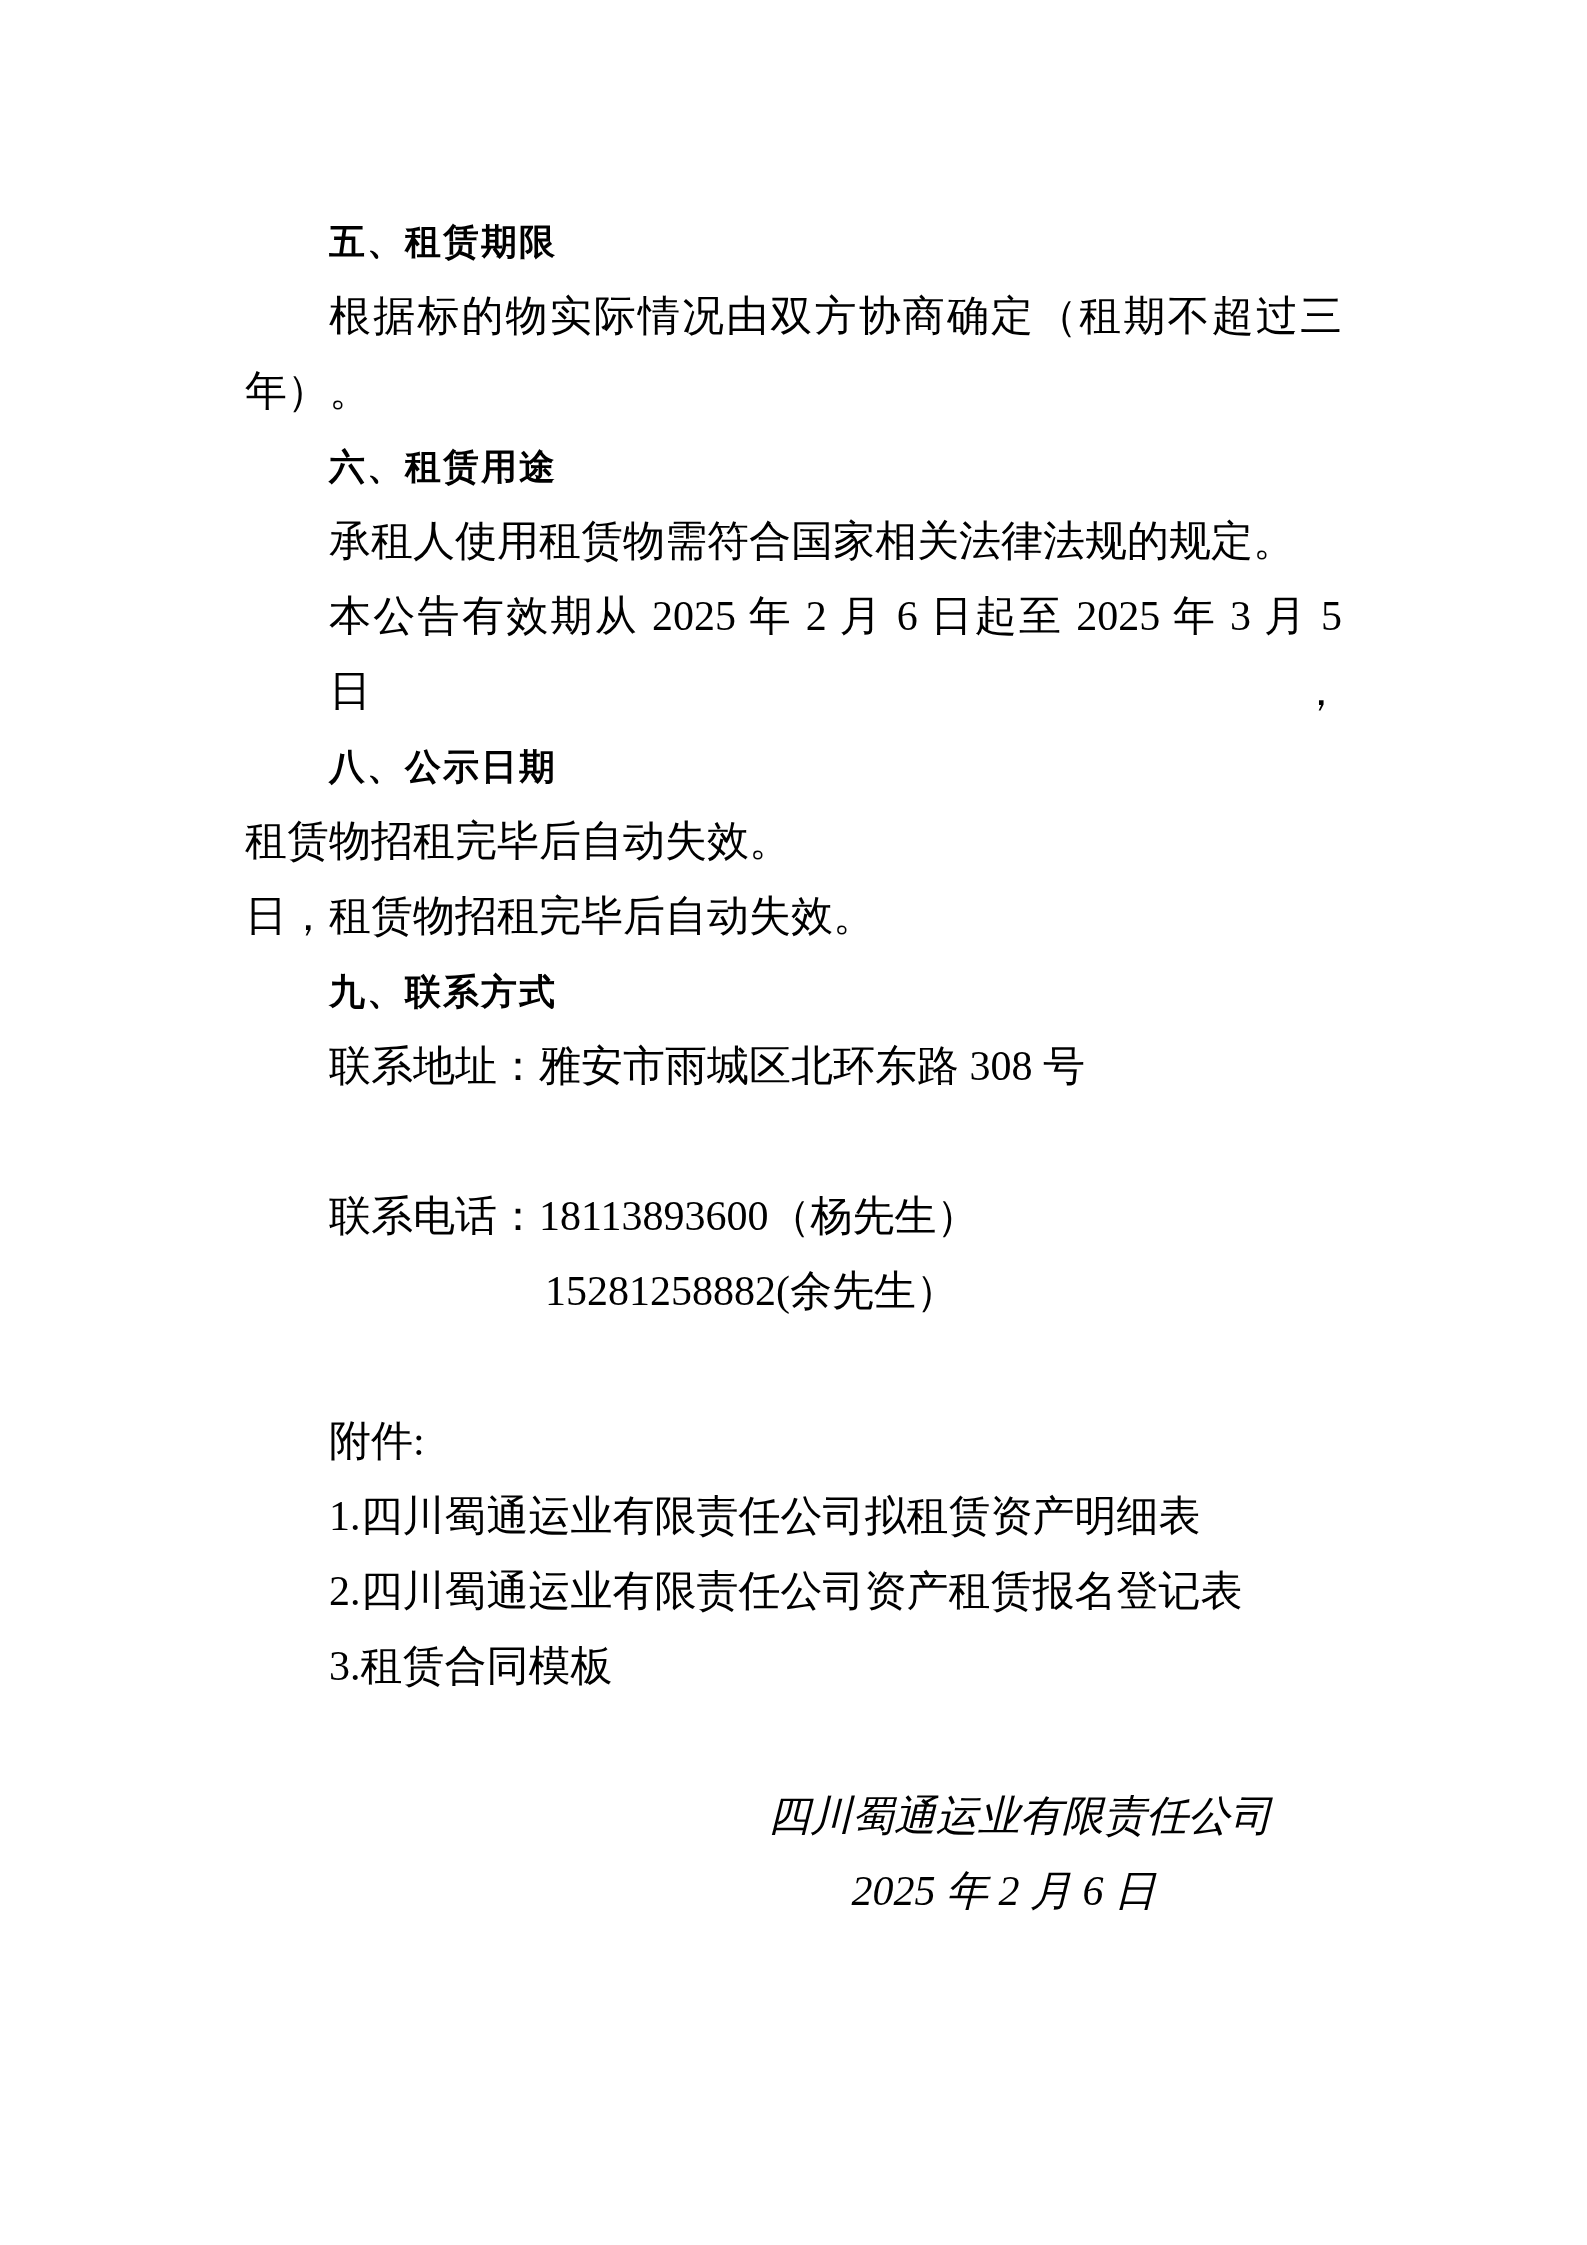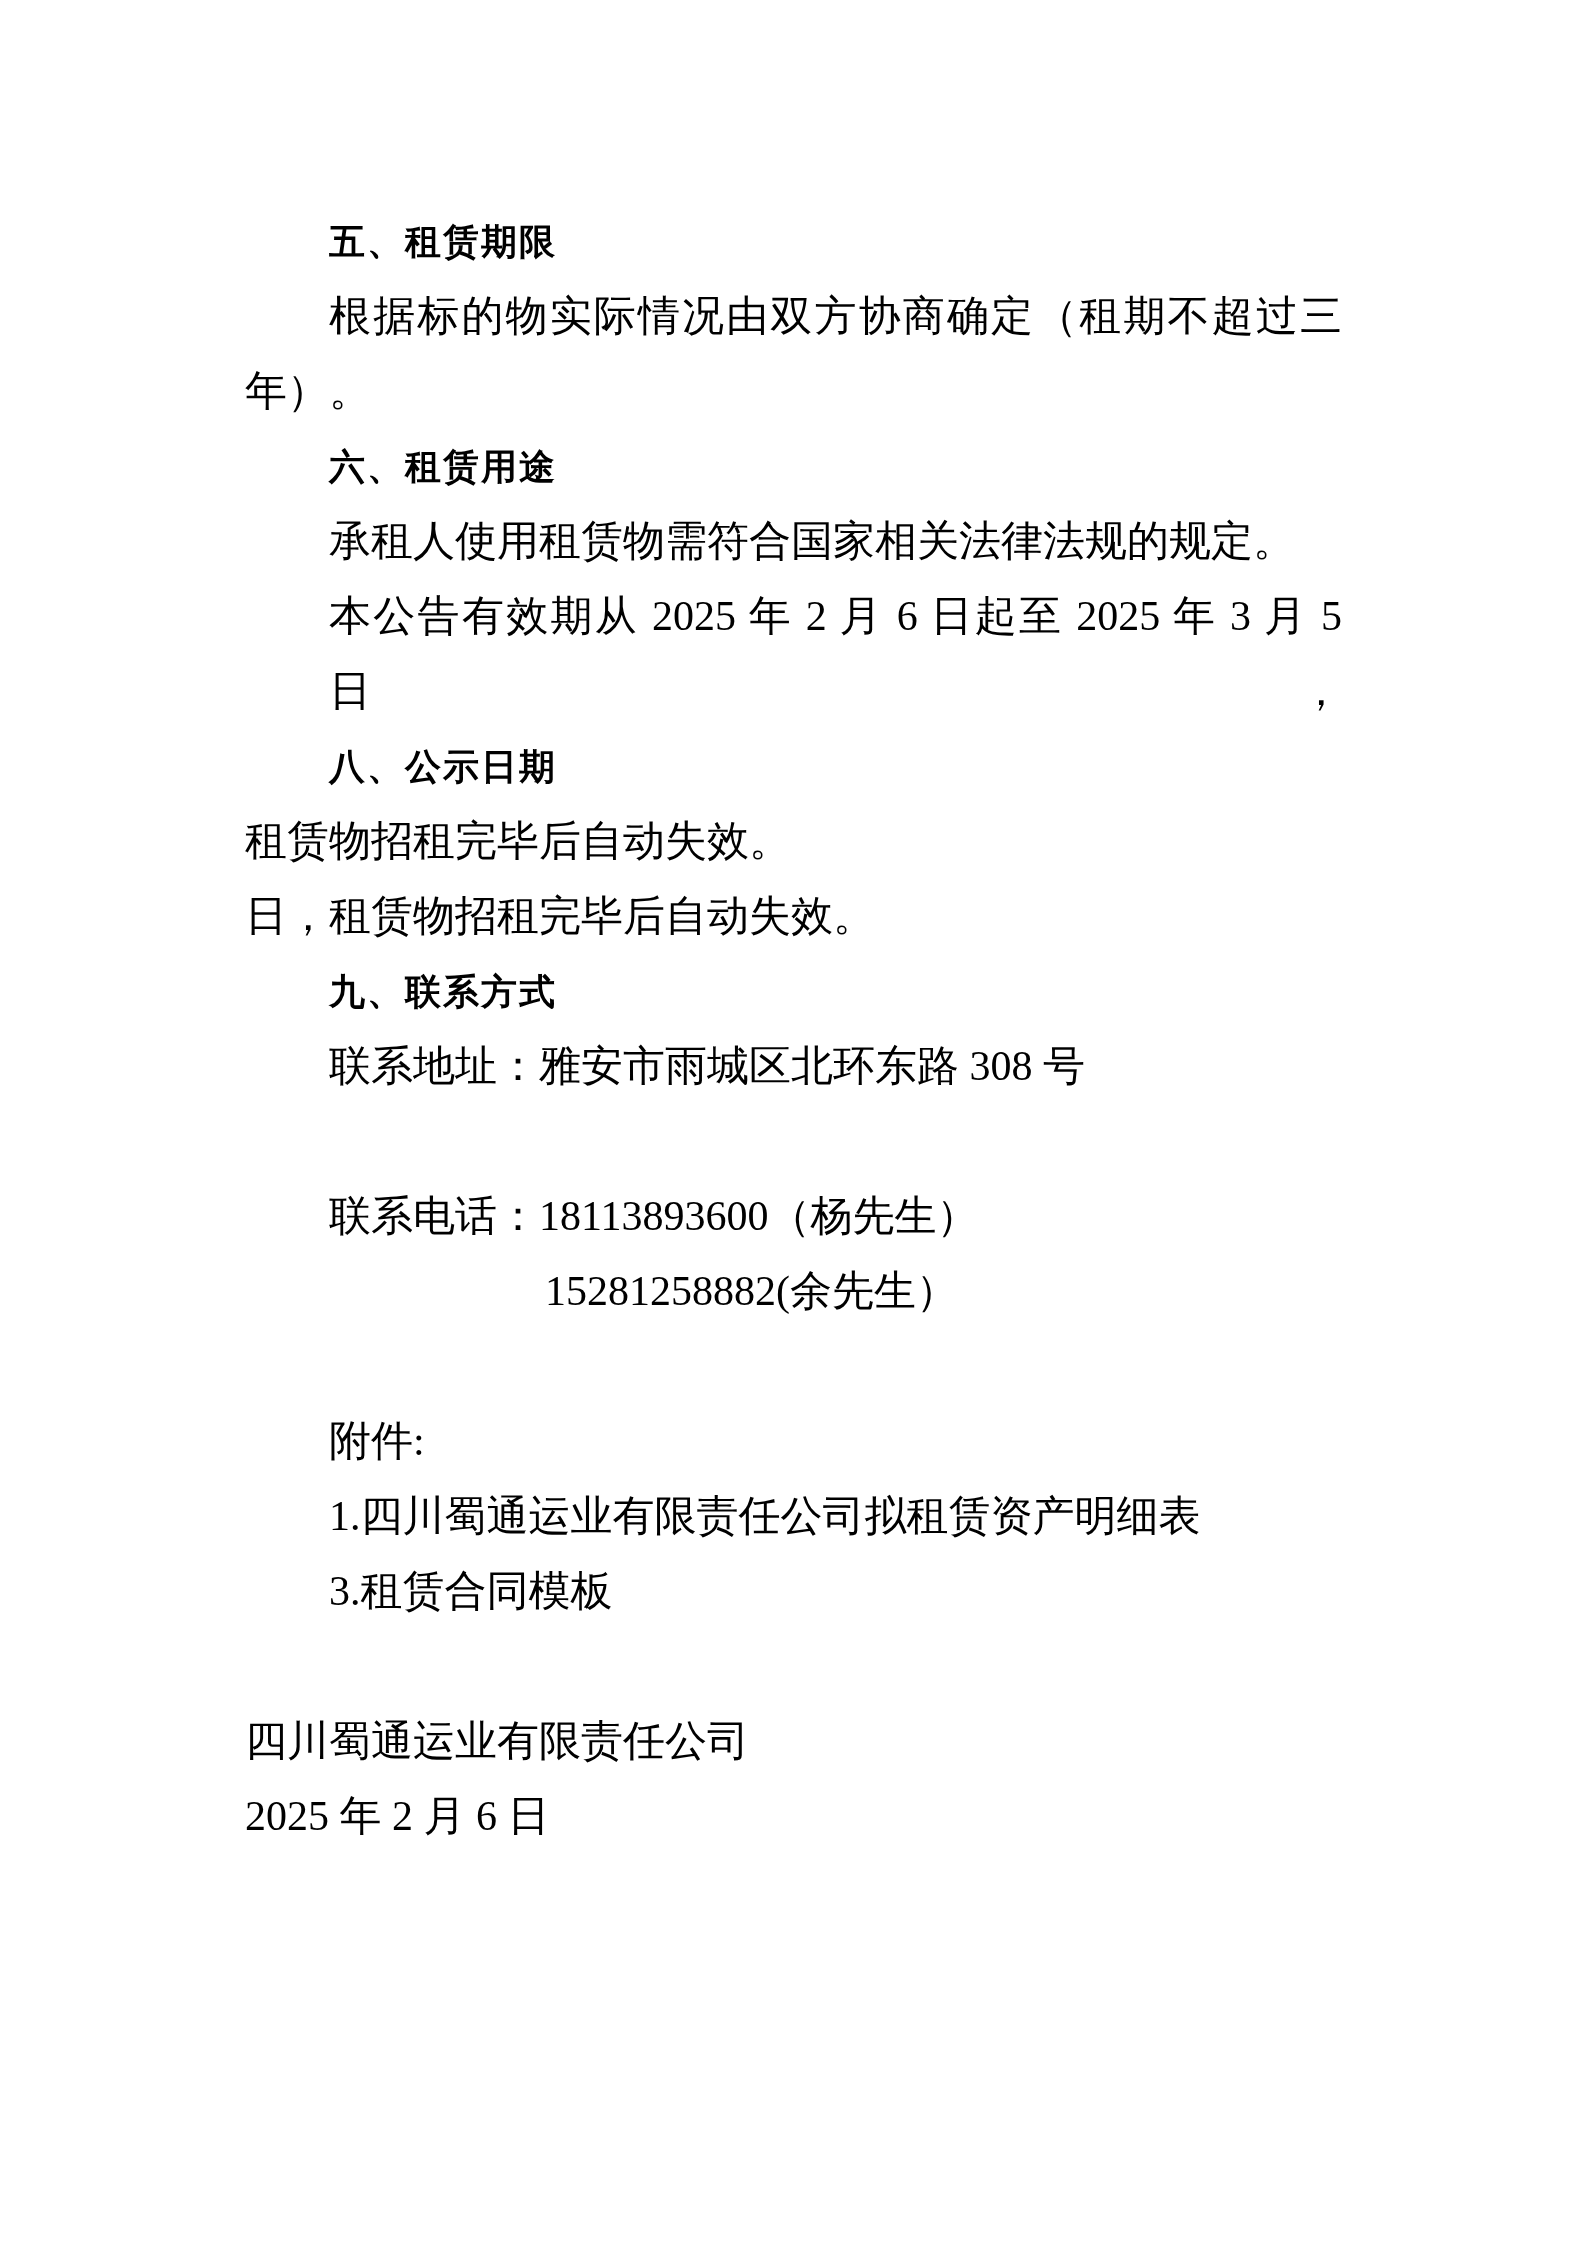--- a/index.html
+++ b/index.html
@@ -32,21 +32,21 @@
     font-size: 36px;
     letter-spacing: 2px;
   }
   .indent { padding-left: 84px; }
   .fill {
     text-align: justify;
     text-align-last: justify;
   }
   .phone-continuation { padding-left: 300px; }
   .spacer { height: 75px; }
-  .sig { text-align: left; }
+  .sig { text-align: right; font-style: italic; }
   .sig-company { padding-right: 70px; }
   .sig-date { padding-right: 186px; }
 </style>
 </head>
 <body>
 
 <div class="page">
   <div class="content">
 
     <div class="line heading indent">五、租赁期限</div>
@@ -67,20 +67,21 @@
 
     <div class="spacer"></div>
 
     <div class="line indent">联系电话：18113893600（杨先生）</div>
     <div class="line phone-continuation">15281258882(余先生）</div>
 
     <div class="spacer"></div>
 
     <div class="line indent">附件:</div>
     <div class="line indent">1.四川蜀通运业有限责任公司拟租赁资产明细表</div>
+    <div class="line indent">2.四川蜀通运业有限责任公司资产租赁报名登记表</div>
     <div class="line indent">3.租赁合同模板</div>
 
     <div class="spacer"></div>
 
     <div class="line sig sig-company">四川蜀通运业有限责任公司</div>
     <div class="line sig sig-date">2025 年 2 月 6 日</div>
 
   </div>
 </div>
 

